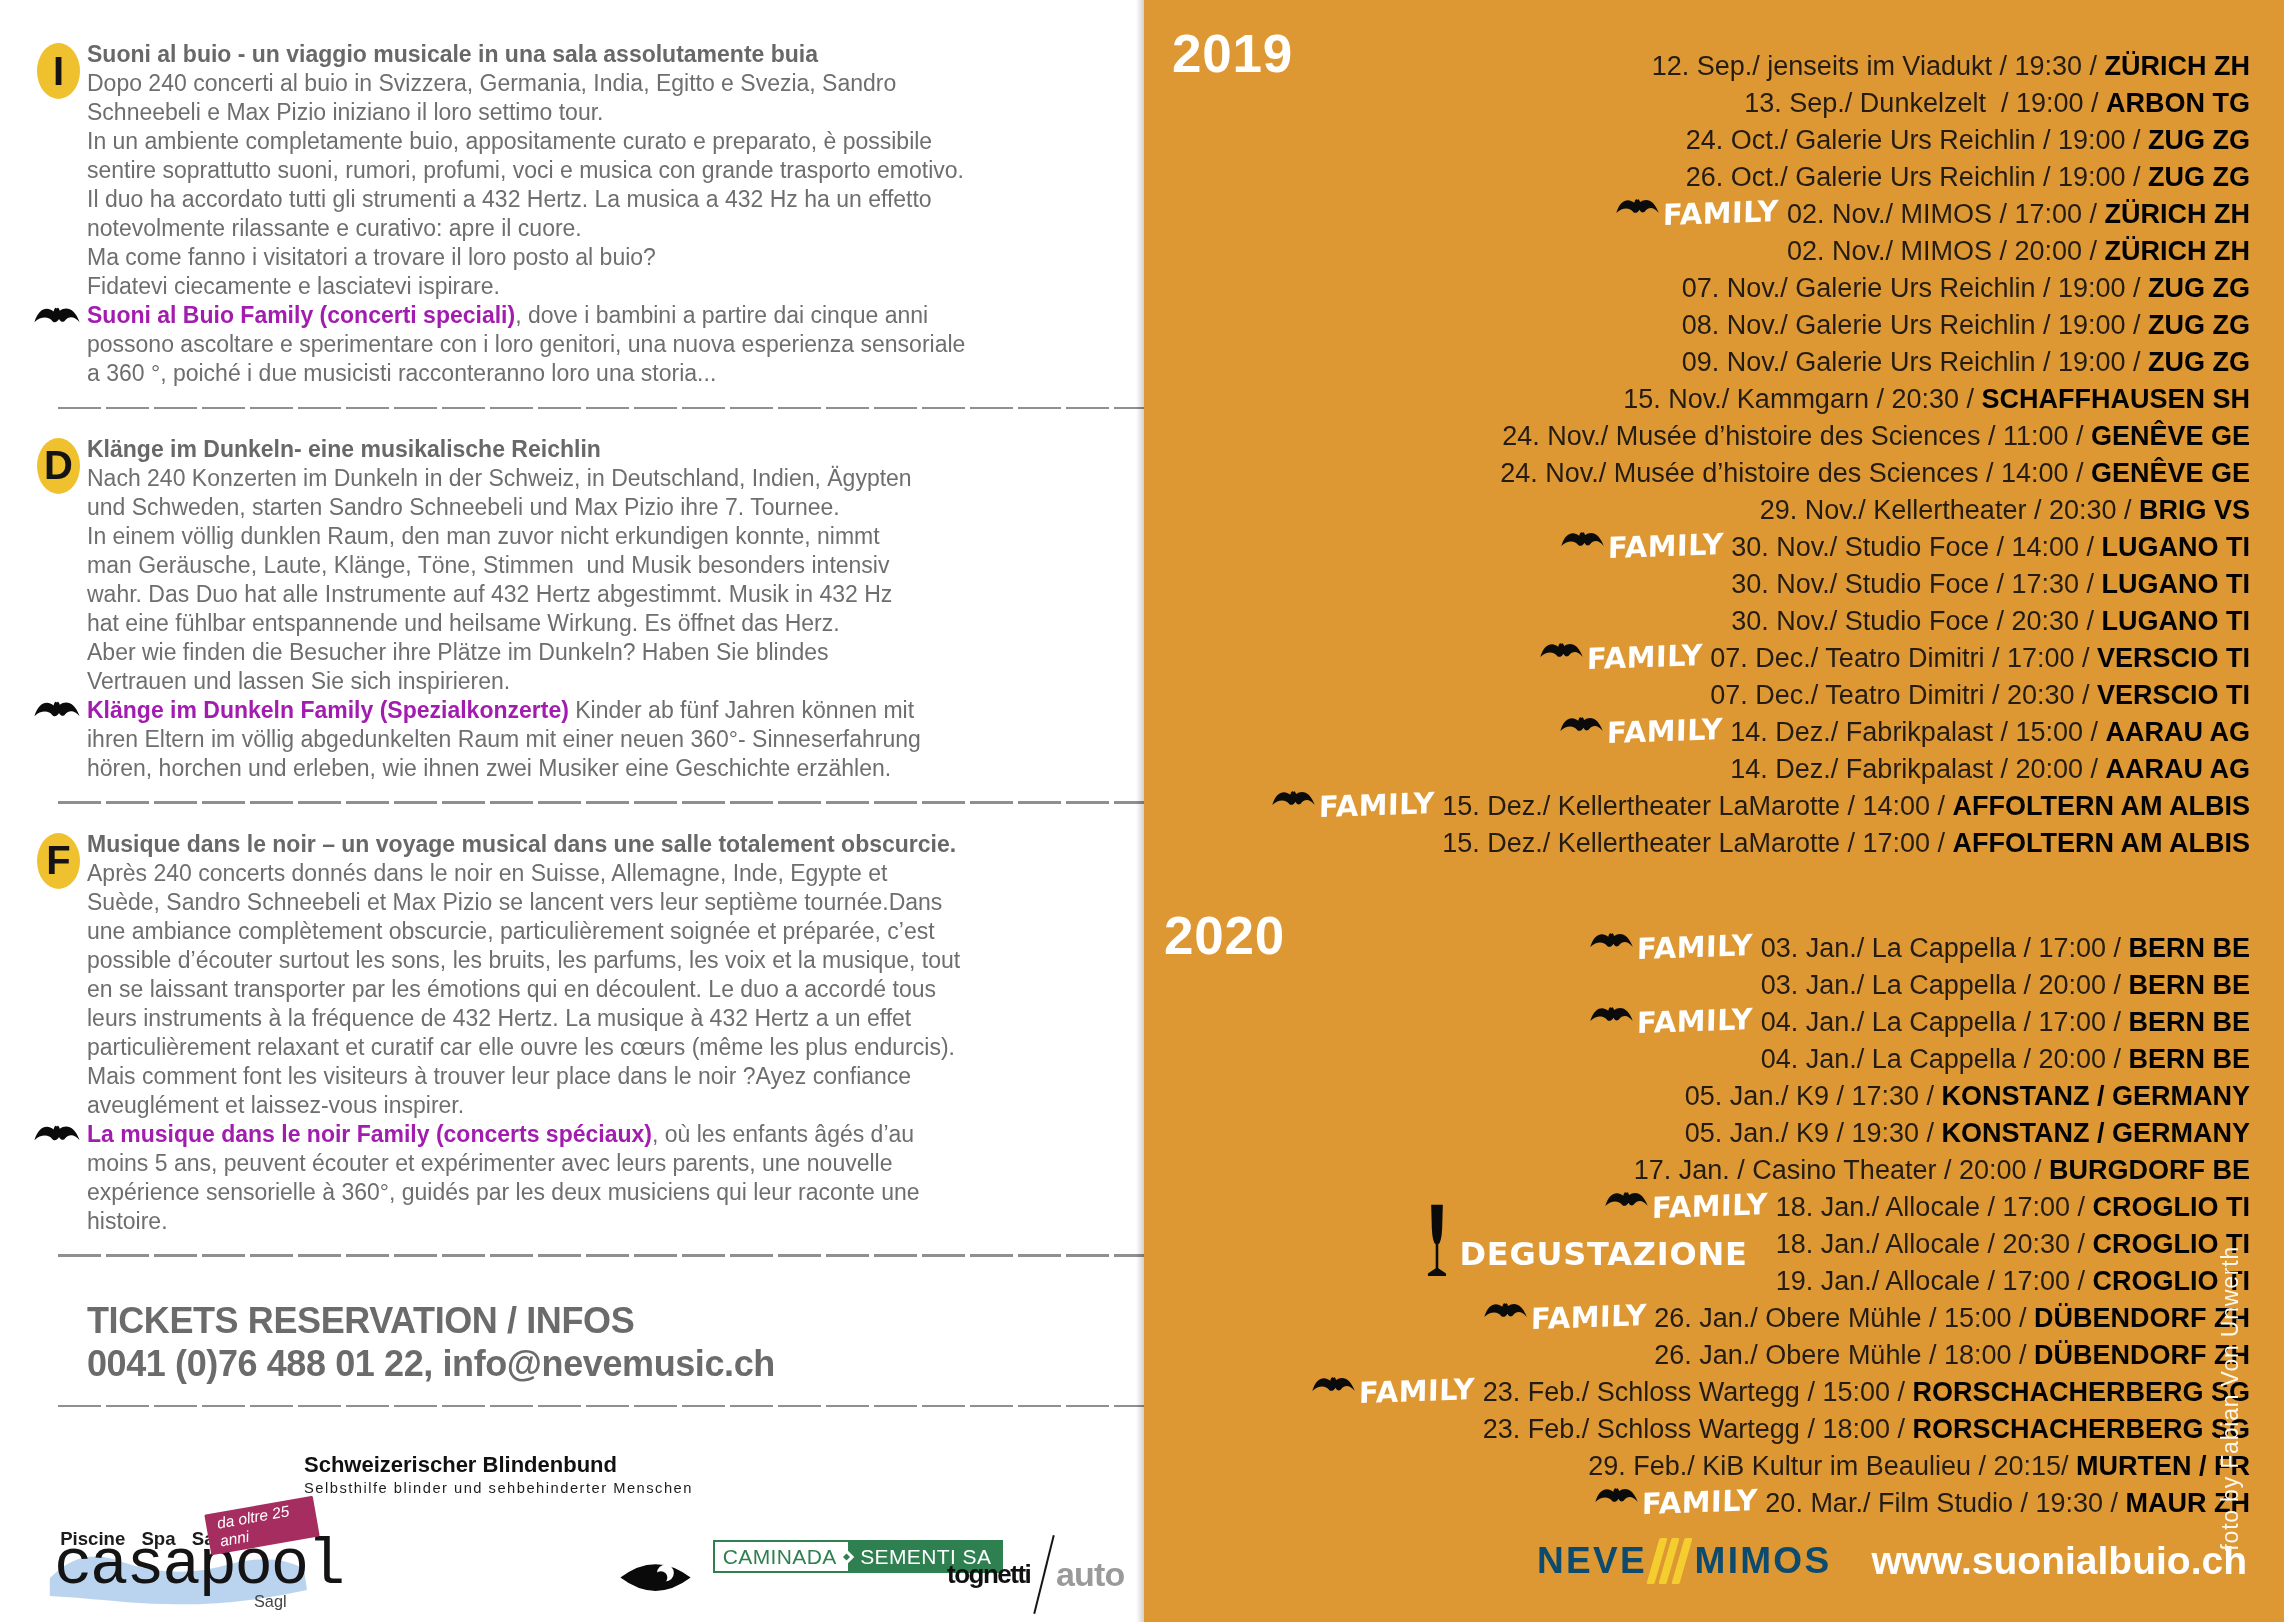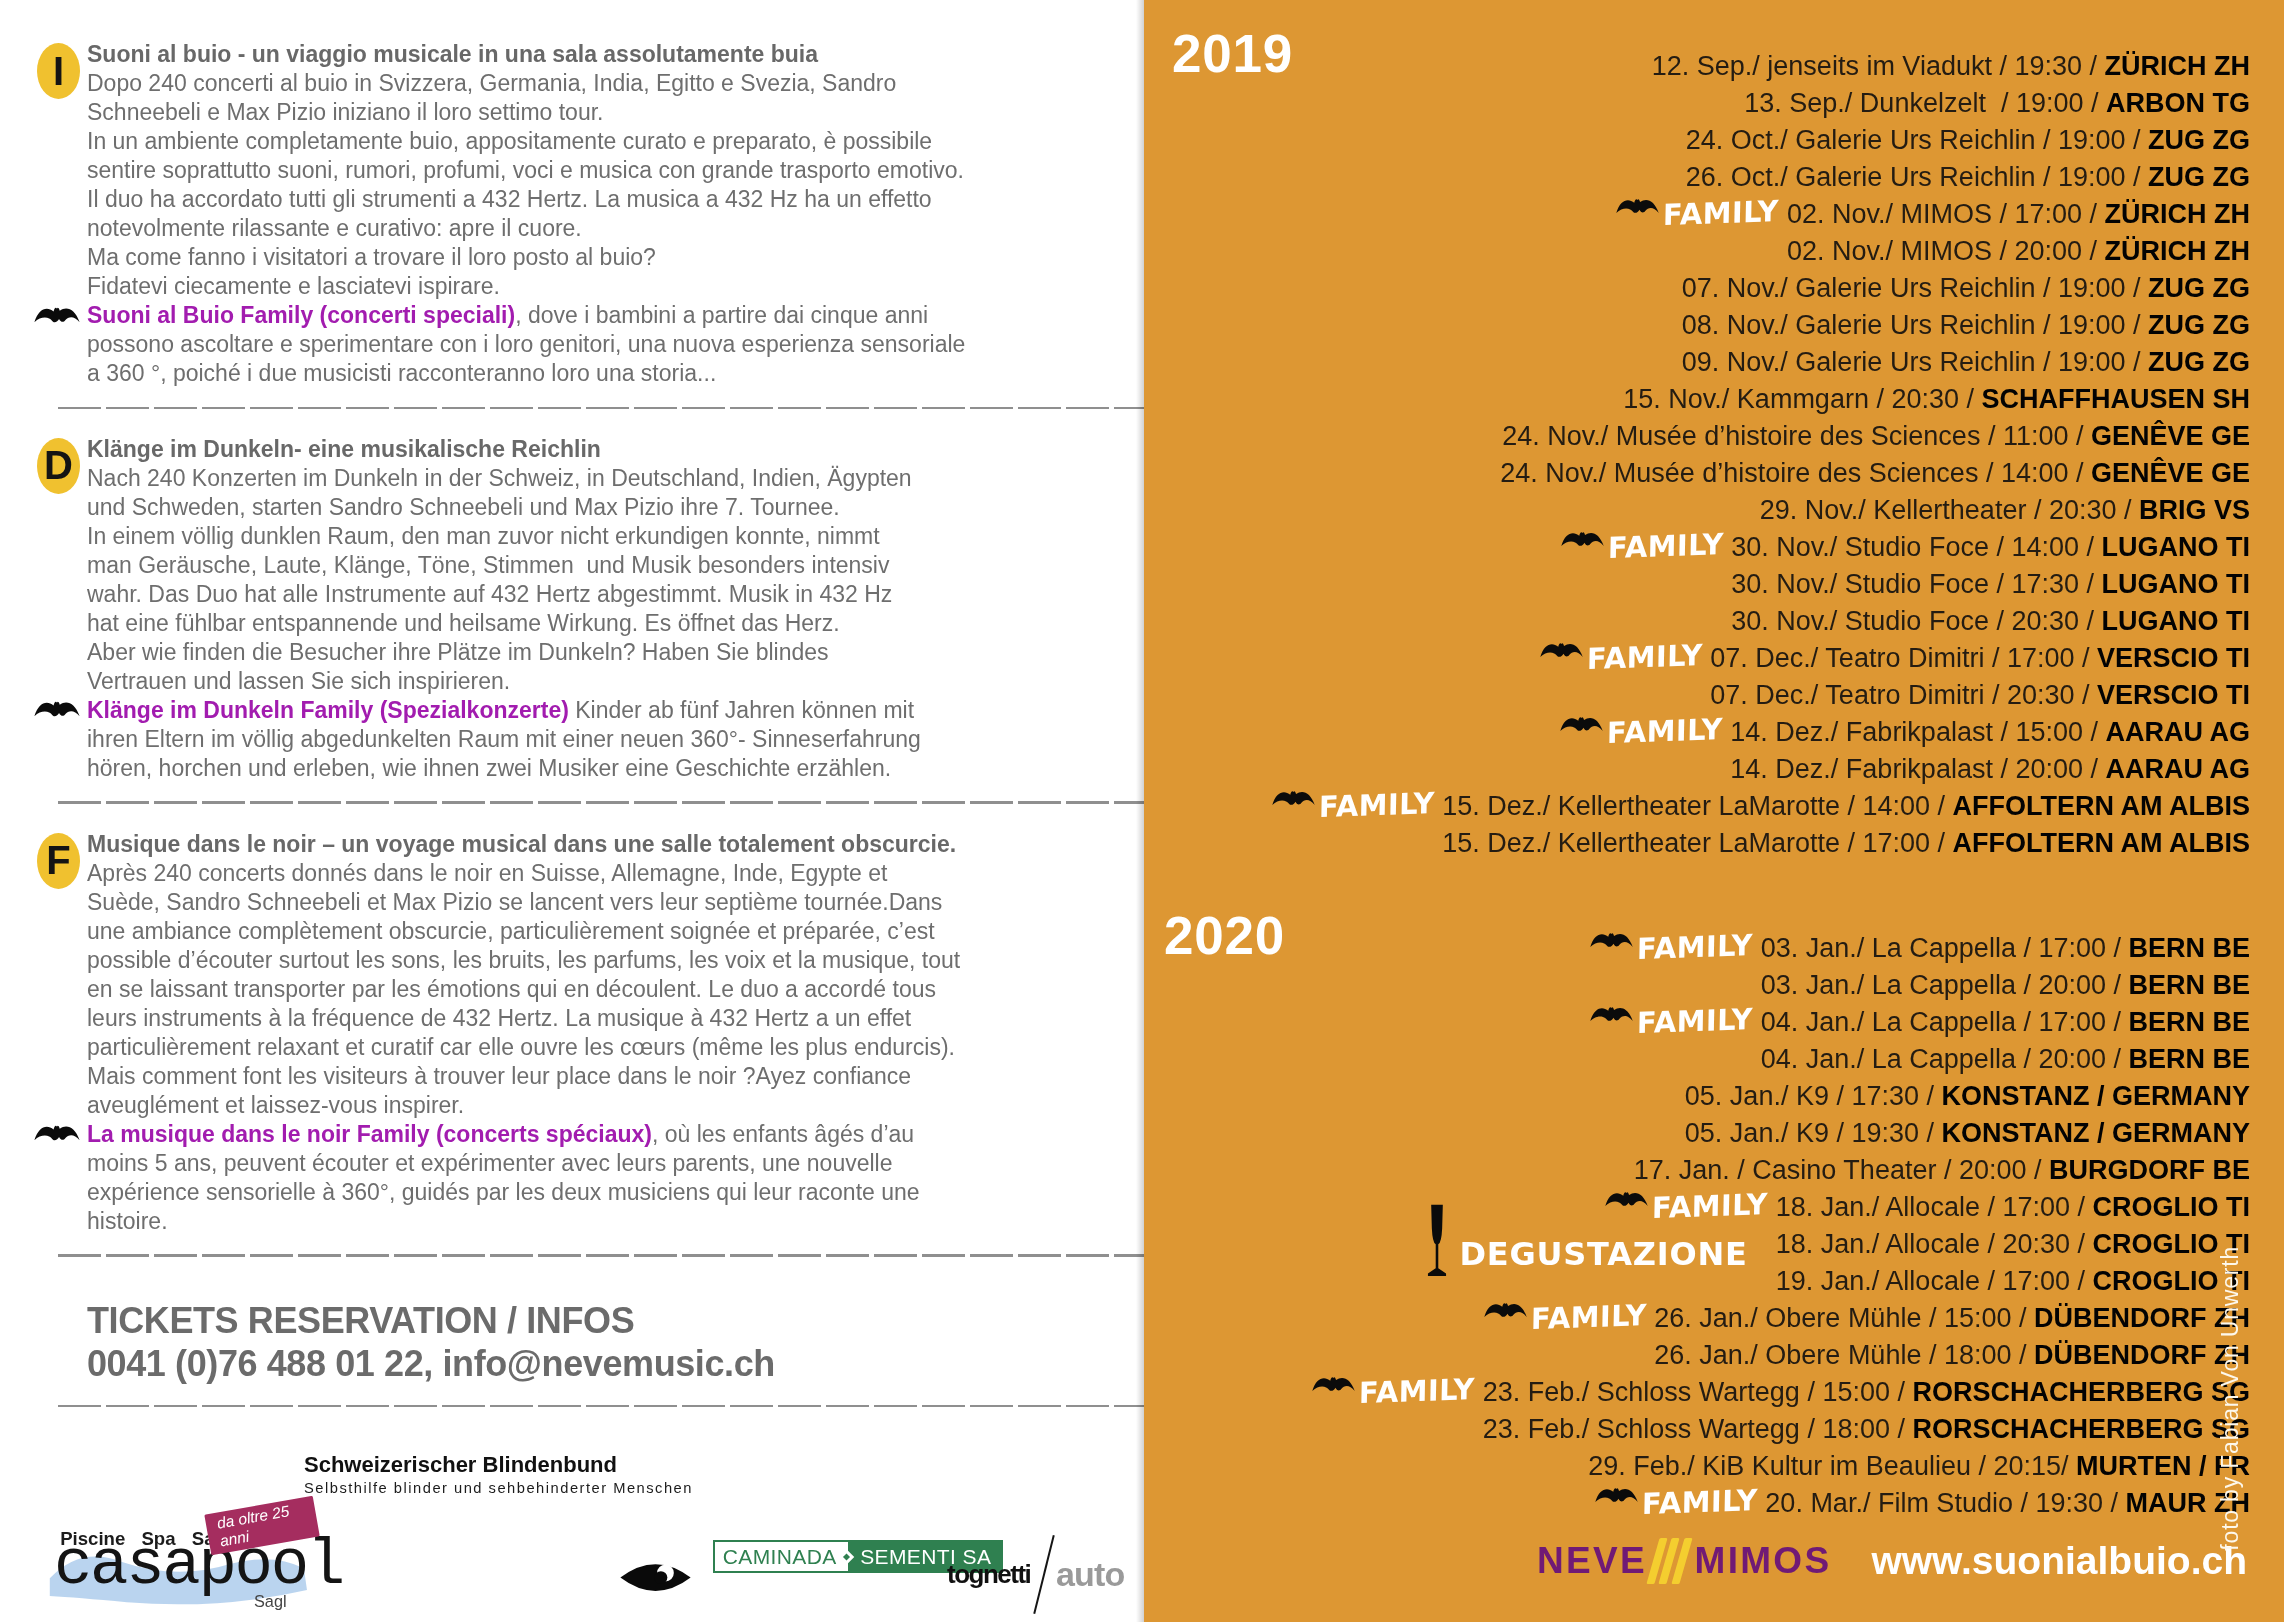--- a/index.html
+++ b/index.html
@@ -77,21 +77,21 @@
   .loc { white-space:pre; color:#030303; font-weight:700; }
   .fam { display:flex; align-items:center; margin-right:7.7px; }
   .fam-label { font-family:"DejaVu Sans",sans-serif; font-weight:700; font-size:29px; color:#ffffff; transform:rotate(-2deg) skewX(-3deg); letter-spacing:0.4px; }
   .bat-r { width:45px; height:27px; transform:translateY(-7px); margin-right:3.1px; }
   .deg { display:flex; align-items:center; margin-right:28px; }
   .glass { width:22px; height:87px; margin-right:11px; transform:translateY(-12.4px); }
   .deg-label { font-family:"DejaVu Sans",sans-serif; font-weight:700; font-size:32px; color:#ffffff; letter-spacing:0.8px; }
 
   #brand-row { position:absolute; right:37px; top:1538px; display:flex; align-items:center; }
   #neve { display:flex; align-items:center; margin-right:40px; }
-  #neve .nv { font-size:37px; font-weight:700; color:#701a75; letter-spacing:2.3px; }
+  #neve .nv { font-size:37px; font-weight:700; color:#0c4a6e; letter-spacing:2.3px; }
   #neve .slashes { display:flex; margin:0 4.6px 0 6.2px; }
   #neve .slashes i { display:block; width:7.7px; height:46px; background:#f4ce2f; transform:skewX(-16deg); margin-right:4.6px; border-radius:1.5px; }
   #website { font-size:39px; font-weight:700; color:#ffffff; }
 
   #photo-credit { position:absolute; left:1073px; top:1246px; writing-mode:vertical-rl; transform:rotate(180deg);
     font-size:23px; color:#fdf8ec; letter-spacing:0.8px; }
 </style>
 </head>
 <body>
 

